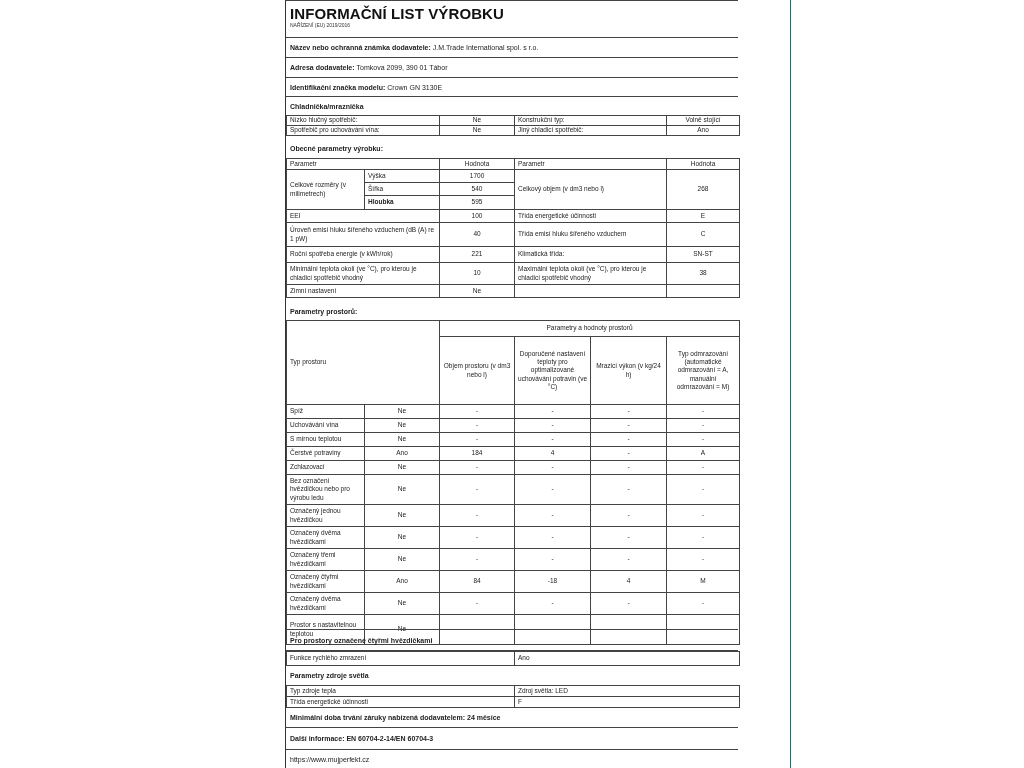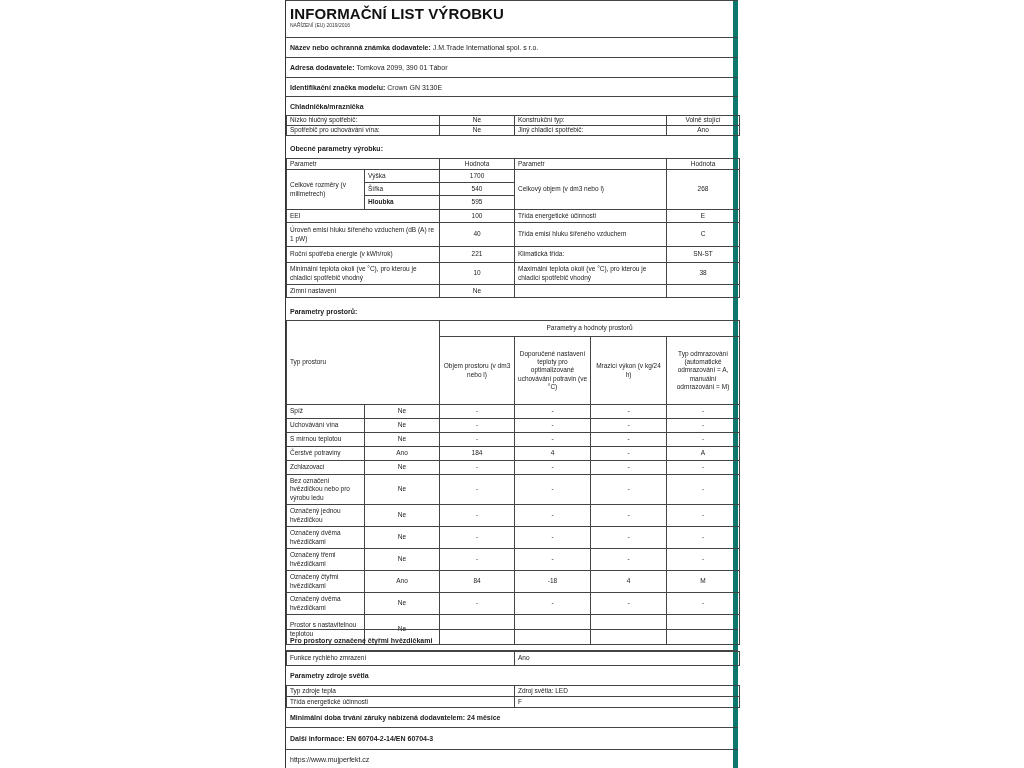--- a/index.html
+++ b/index.html
@@ -1,17 +1,17 @@
 <!DOCTYPE html>
 <html><head>
 <meta charset="utf-8">
 <style>
   html, body { margin:0; padding:0; background:#ffffff; }
   body { width:1024px; height:768px; position:relative; overflow:hidden; font-family:"Liberation Sans", sans-serif; color:#222; }
-  .sheet { position:absolute; left:285px; top:0; width:453px; height:768px; border-left:1px solid #333; border-right:5px solid #0f766e; box-sizing:border-box; }
+  .sheet { position:absolute; left:285px; top:0; width:506px; height:768px; border-left:1px solid #333; border-right:1px solid #0f766e; box-sizing:border-box; }
   .row { position:absolute; left:0; width:452px; border-bottom:1px solid #444; box-sizing:border-box; font-size:7px; display:flex; align-items:center; padding-left:4px; }
   .b { font-weight:bold; }
   .title { position:absolute; left:4px; top:4px; font-size:15px; font-weight:bold; color:#111; letter-spacing:0.1px; }
   .subtitle { position:absolute; left:4px; top:21px; font-size:5px; color:#333; }
   table { position:absolute; left:0; border-collapse:collapse; font-size:6.5px; table-layout:fixed; }
   td { border:1px solid #444; padding:0 3px; line-height:1.25; vertical-align:middle; overflow:hidden; }
   td.c { text-align:center; }
 </style>
 </head>
 <body>

